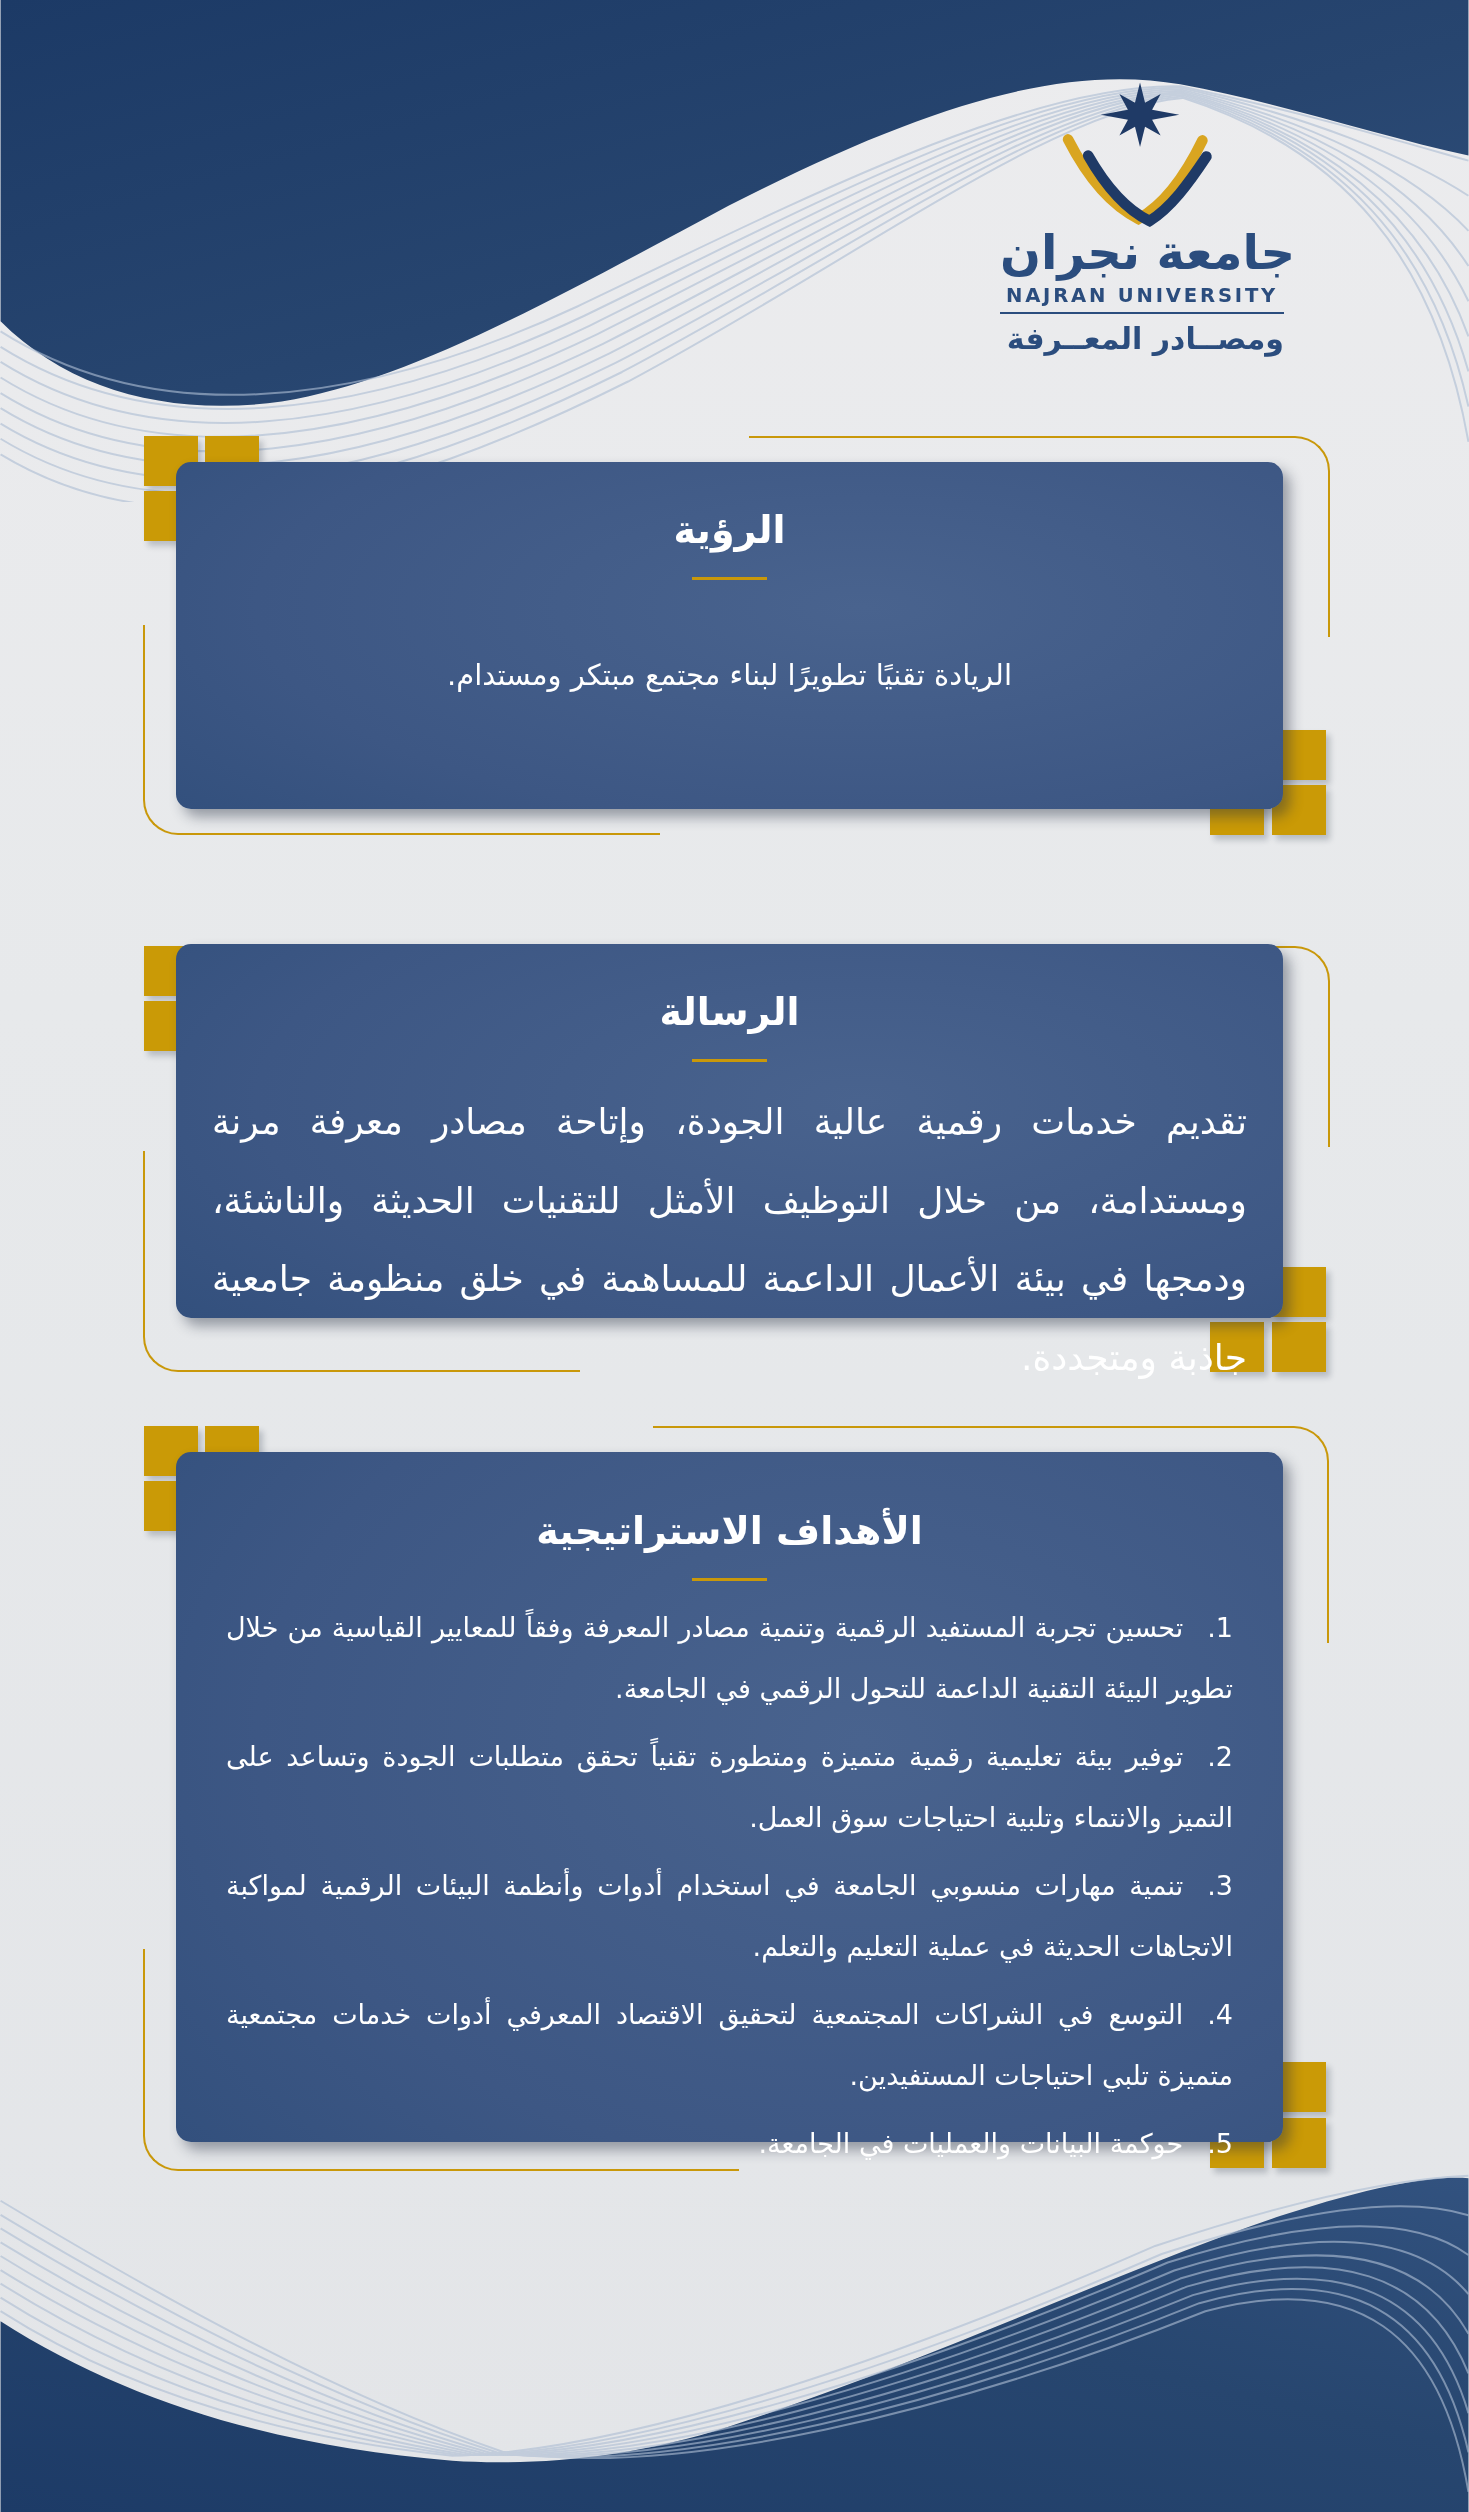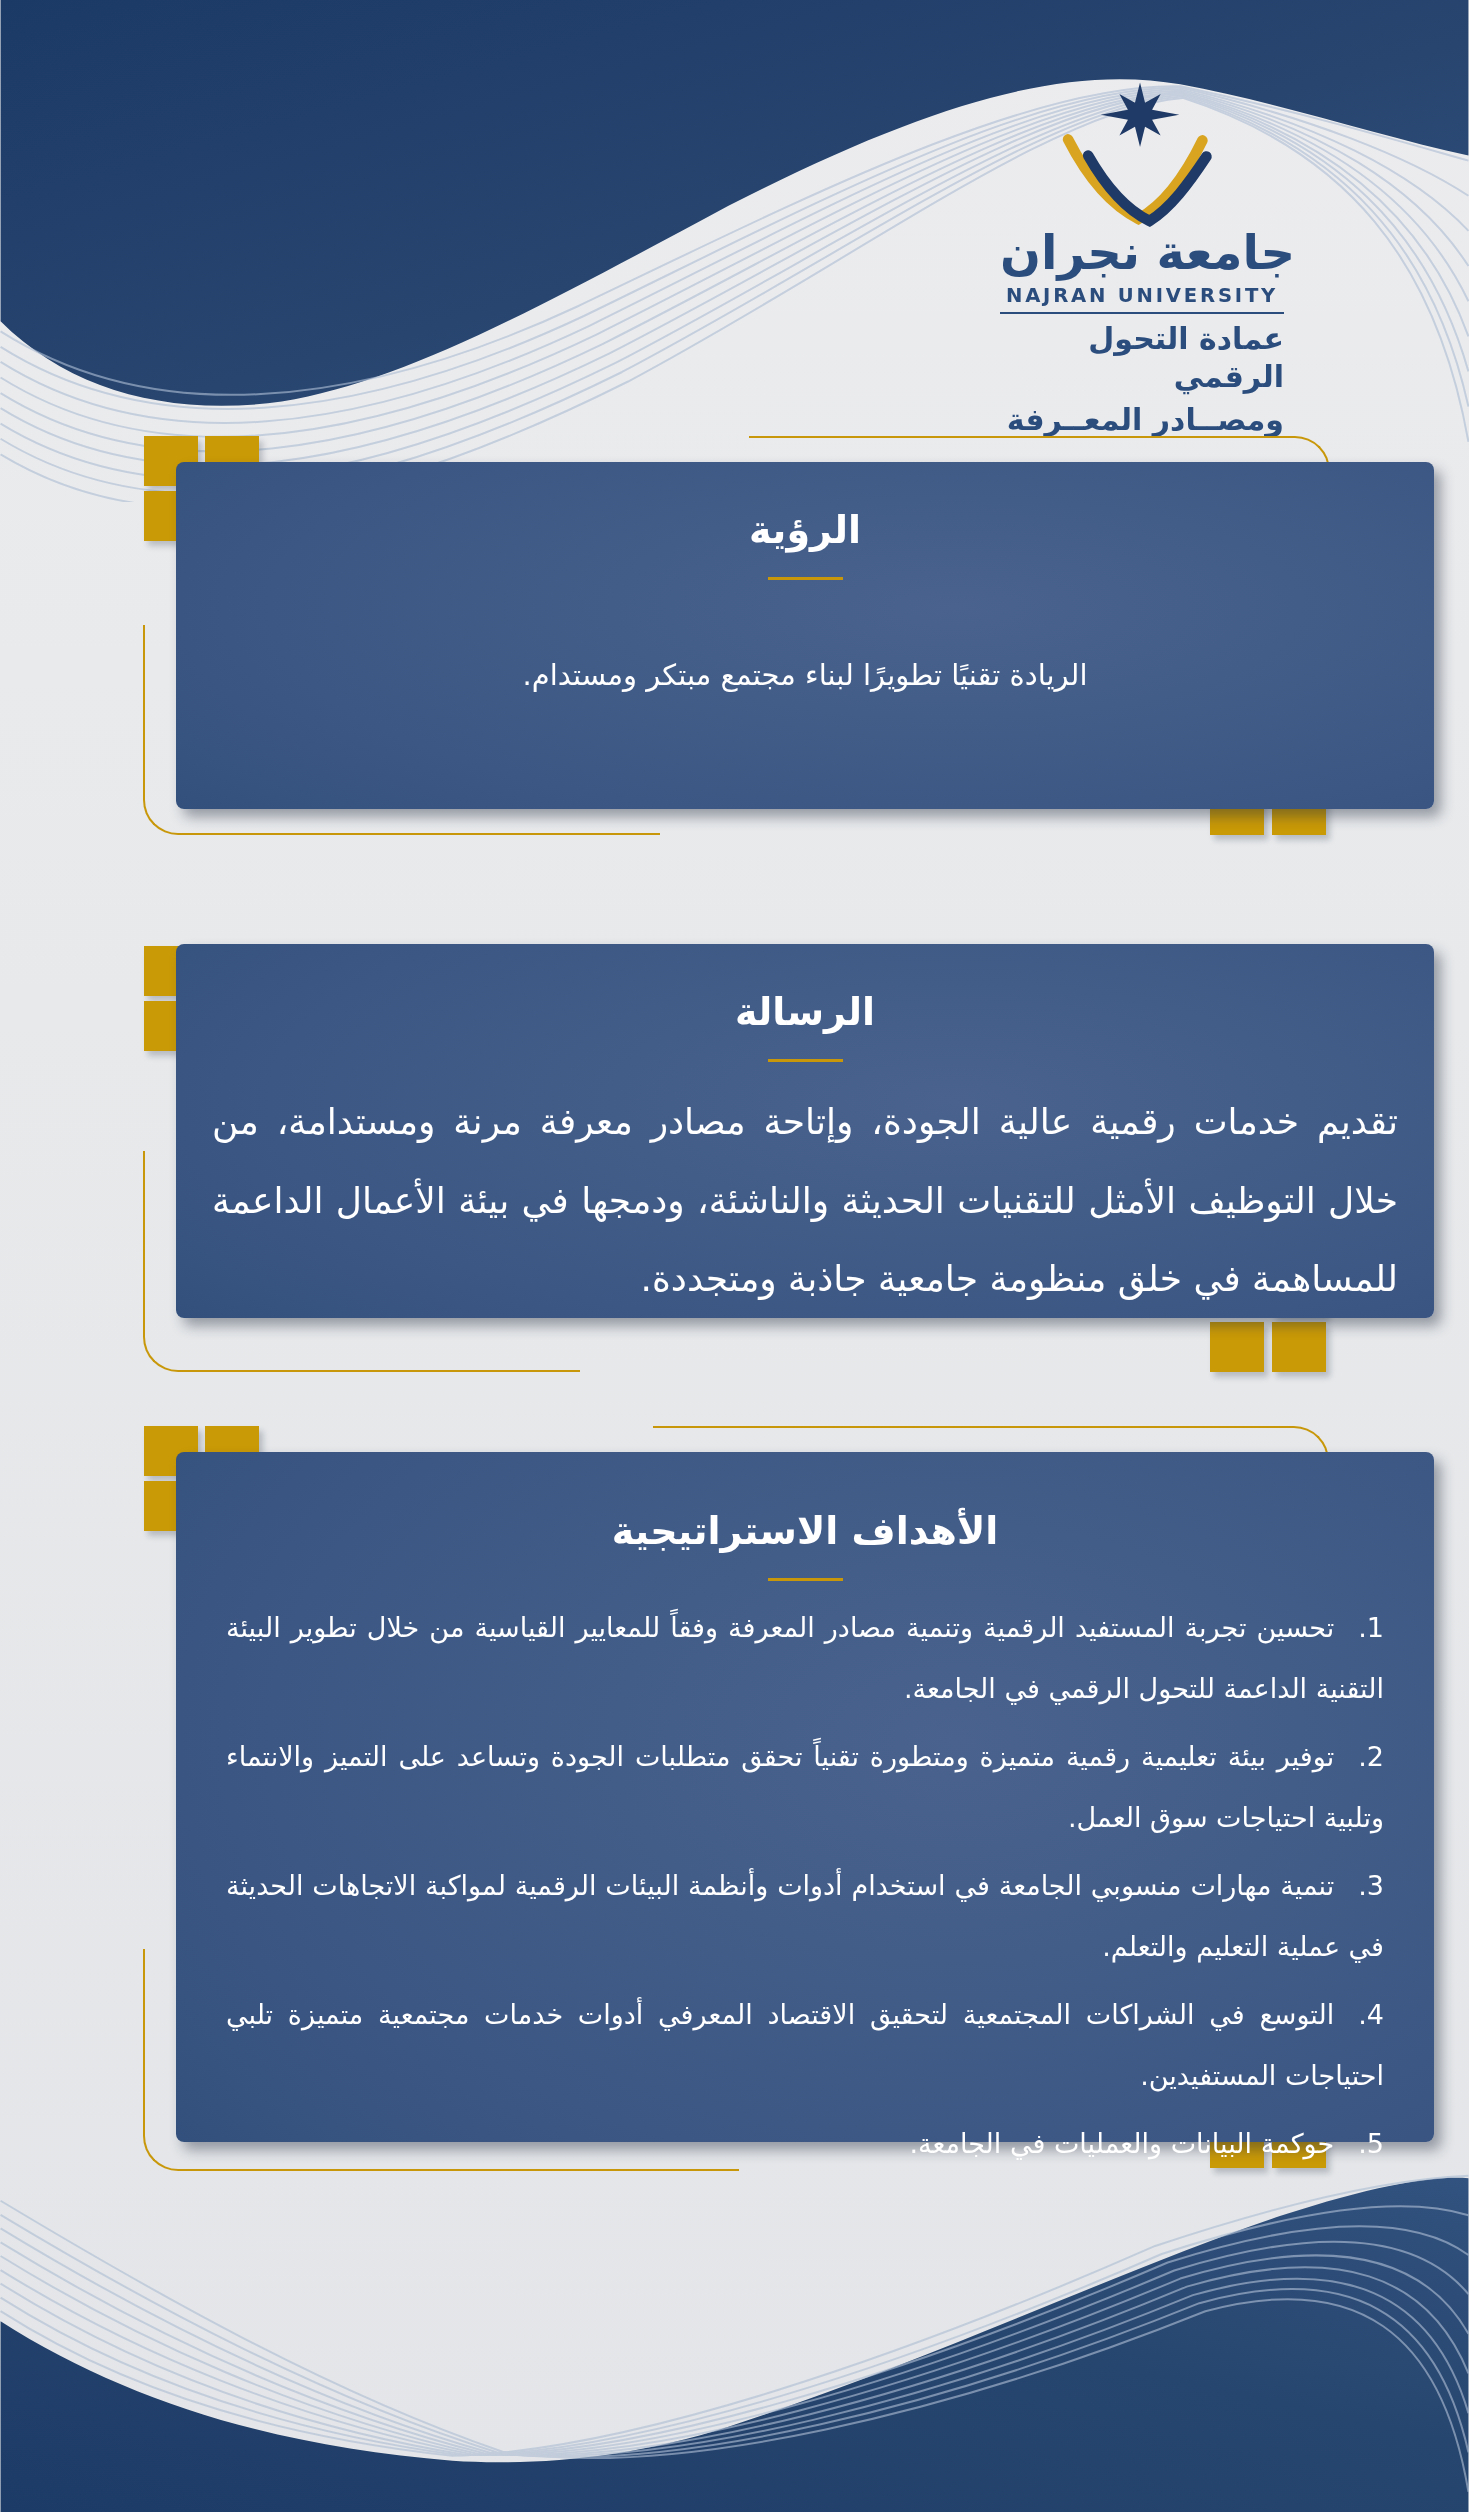--- a/index.html
+++ b/index.html
@@ -23,21 +23,21 @@
   .logo-dept{margin-top:6px;font-size:30px;font-weight:bold;line-height:1.25;direction:rtl;}
 
   
   .gold-sq{position:absolute;width:54px;height:50px;background:#ca9a06;box-shadow:3.5px 4.5px 6px rgba(20,30,50,.22);}
   .frame{position:absolute;pointer-events:none;}
   .frame.tr{border-top:2px solid #c9980a;border-right:2px solid #c9980a;border-top-right-radius:35px;}
   .frame.bl{border-left:2px solid #c9980a;border-bottom:2px solid #c9980a;border-bottom-left-radius:35px;}
 
   
   .card{
-    position:absolute;left:176px;width:1258px;border-radius:8px;
+    position:absolute;left:176px;width:1107px;border-radius:15px;
     background:radial-gradient(ellipse 130% 150% at 62% 42%, #49638e 0%, #3d5784 42%, #2a4a77 78%, #1e3d6a 100%);
     box-shadow:7px 8px 13px rgba(35,45,65,.42);
     color:#fff;direction:rtl;box-sizing:border-box;
   }
   .card.c1{top:462px;height:347px;padding:24px 36px 20px;}
   .card.c2{top:944px;height:374px;padding:24px 36px 20px;}
   .card.c3{top:1452px;height:690px;padding:35px 42px 20px;}
   .card-title{font-size:38px;font-weight:bold;text-align:center;line-height:1.05;}
   .title-rule{width:75px;height:3.5px;background:#c9980a;margin:17px auto 0;}
   .vision-body{margin-top:71px;font-size:29px;line-height:1.7;text-align:center;}
@@ -95,21 +95,20 @@
 
   <div class="logo">
     <svg class="logo-mark" viewBox="0 0 312 292">
       <polygon fill="#1f3a66" points="161,5 171,45 202,28 185,59 239,69 185,79 202,110 171,93 161,133 151,93 120,110 137,79 83,69 137,59 120,28 151,45"></polygon>
       <path d="M 18,118 C 60,200 110,252 158,276 C 205,250 248,196 285,120" fill="none" stroke="#d9a520" stroke-width="21" stroke-linecap="round"></path>
       <path d="M 58,150 C 95,215 135,258 180,280 C 222,254 258,205 293,152" fill="none" stroke="#1f3a66" stroke-width="21" stroke-linecap="round"></path>
     </svg>
     <div class="logo-ar">جامعة نجران</div>
     <span class="logo-en">NAJRAN UNIVERSITY</span>
     <div class="logo-rule"></div>
-    <div class="logo-dept">عمادة التحول الرقمي</div>
     <div class="logo-dept">ومصــادر المعــرفة</div>
   </div>
 
   <div id="frames">
       <div class="frame tr" style="left: 749px; top: 436px; width: 579px; height: 199px;"></div>
       <div class="frame bl" style="left: 143px; top: 625px; width: 515px; height: 208px;"></div>
       <div class="frame tr" style="left: 578px; top: 946px; width: 750px; height: 199px;"></div>
       <div class="frame bl" style="left: 143px; top: 1151px; width: 435px; height: 219px;"></div>
       <div class="frame tr" style="left: 653px; top: 1426px; width: 674px; height: 215px;"></div>
       <div class="frame bl" style="left: 143px; top: 1949px; width: 594px; height: 220px;"></div>

